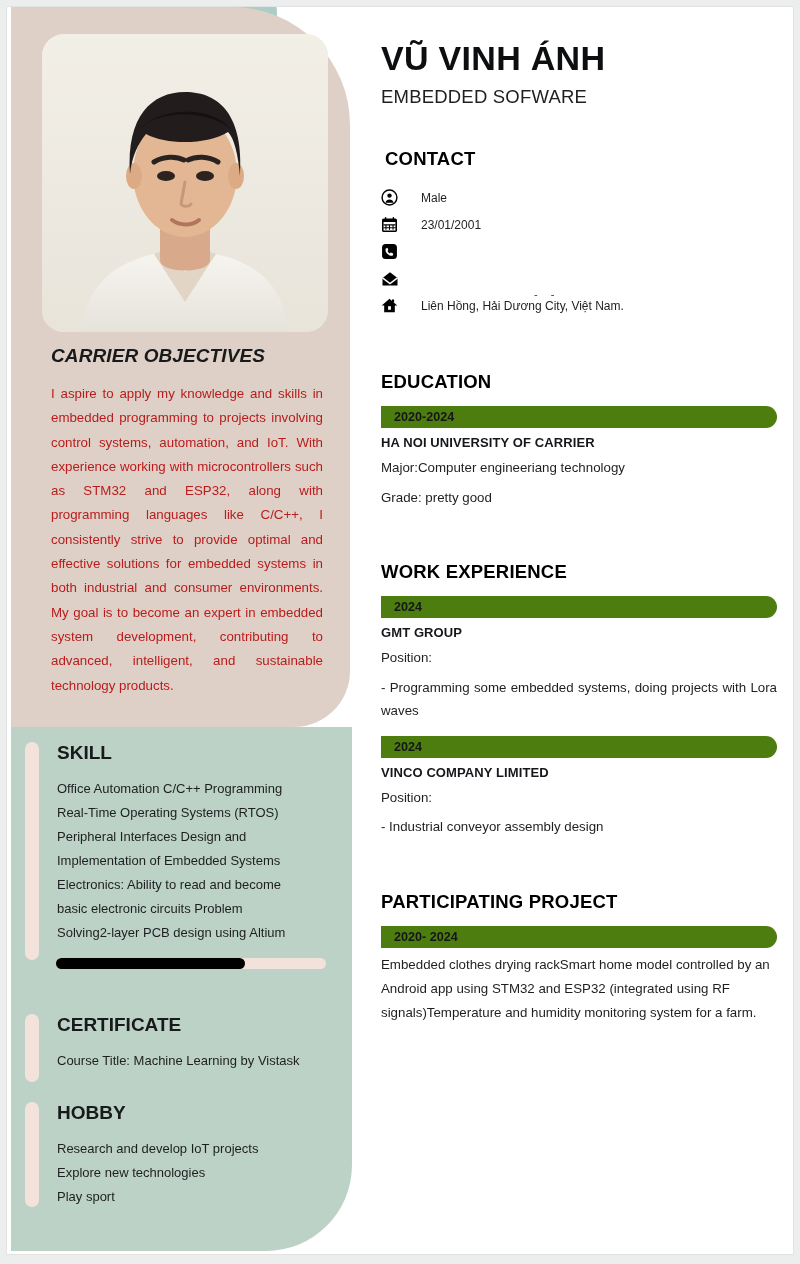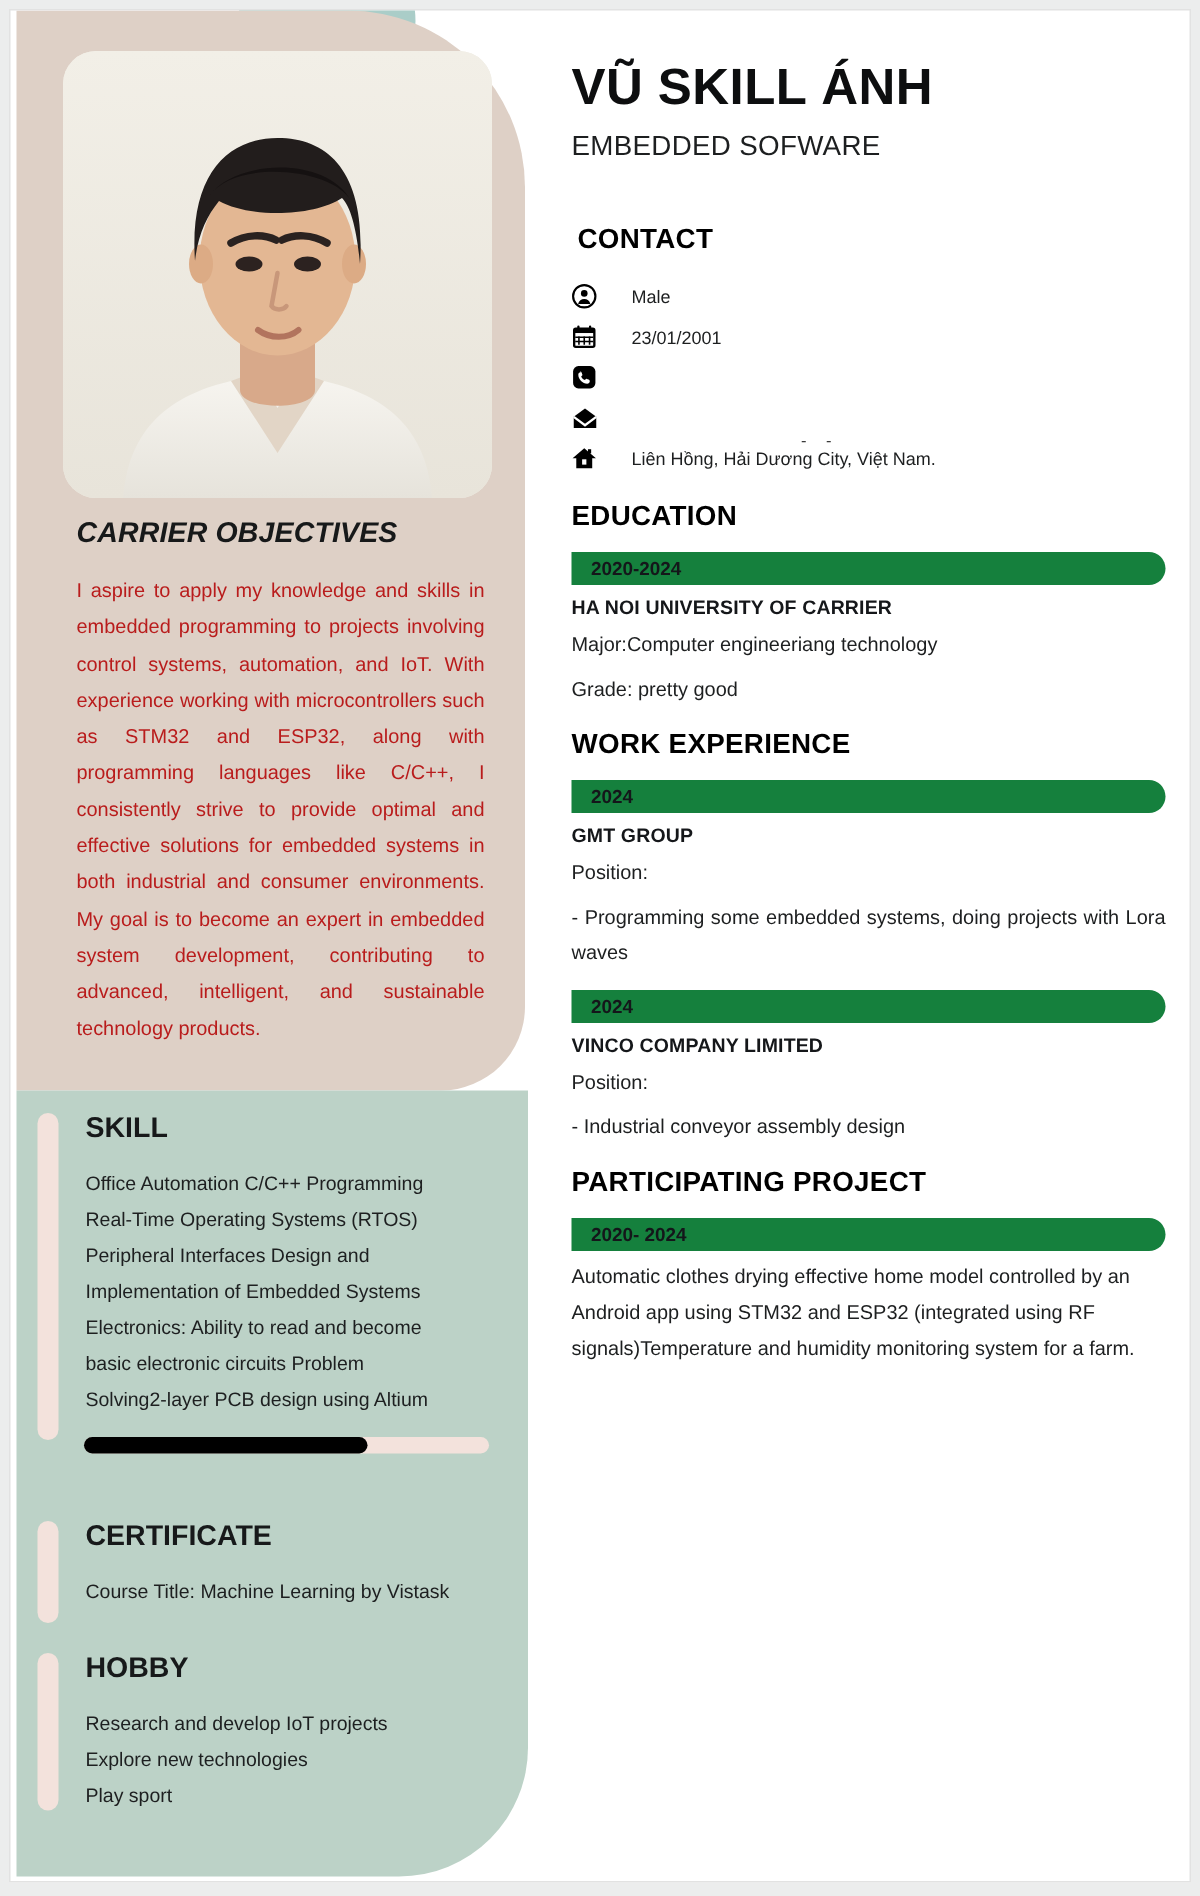--- a/index.html
+++ b/index.html
@@ -107,24 +107,24 @@
   .contact-row { display: flex; align-items: center; height: 27px; }
   .ci { width: 28px; flex: 0 0 28px; display: flex; align-items: center; }
   .ci svg { display: block; }
   .cv { font-size: 12px; color: #1d1f20; margin-left: 12px; }
   .cv.blank { color: #8d8d8d; }
   .redact-marks {
     position: absolute; left: 527px; top: 281px;
     font-size: 11px; color: #3a3a3a; letter-spacing: 5px;
   }
 
-  .sec { margin-top: 14px; }
+  .sec { margin-top: 52px; }
   .pill {
     margin-top: 13px;
-    height: 22px; background: #15803d;
+    height: 22px; background: #4d7c0f;
     border-top-right-radius: 11px; border-bottom-right-radius: 11px;
     display: flex; align-items: center;
     padding-left: 13px;
     font-size: 12.6px; font-weight: bold; color: #14161a;
   }
   .entry-org {
     margin-top: 7px; font-size: 13px; font-weight: bold; color: #15171a;
     letter-spacing: .1px;
   }
   .entry-line { margin-top: 6px; font-size: 13.3px; line-height: 23.5px; color: #1d1f20; }
@@ -215,21 +215,21 @@
       <div class="side-head">HOBBY</div>
       <div class="side-list">
         <div>Research and develop IoT projects</div>
         <div>Explore new technologies</div>
         <div>Play sport</div>
       </div>
     </div>
   </div>
 
   <div class="right-col">
-    <div class="name">VŨ SKILL ÁNH</div>
+    <div class="name">VŨ VINH ÁNH</div>
     <div class="job-title">EMBEDDED SOFWARE</div>
 
     <div class="sec-head contact-head">CONTACT</div>
     <div class="contact-list">
 
       <div class="contact-row">
         <span class="ci">
           <svg width="17" height="17" viewBox="0 0 24 24">
             <circle cx="12" cy="12" r="10.5" fill="none" stroke="#000" stroke-width="2"></circle>
             <circle cx="12" cy="9.3" r="3.1" fill="#000"></circle>
@@ -305,18 +305,18 @@
         <div class="pill">2024</div>
         <div class="entry-org">VINCO COMPANY LIMITED</div>
         <div class="entry-line">Position:</div>
         <div class="entry-line">- Industrial conveyor assembly design</div>
       </div>
     </div>
 
     <div class="sec">
       <div class="sec-head">PARTICIPATING PROJECT</div>
       <div class="pill">2020- 2024</div>
-      <div class="body-text">Automatic clothes drying effective home model controlled by an Android app using STM32 and ESP32 (integrated using RF signals)Temperature and humidity monitoring system for a farm.</div>
+      <div class="body-text">Embedded clothes drying rackSmart home model controlled by an Android app using STM32 and ESP32 (integrated using RF signals)Temperature and humidity monitoring system for a farm.</div>
     </div>
   </div>
 
   <div class="redact-marks">- -</div>
 </div>
 
 </body></html>

